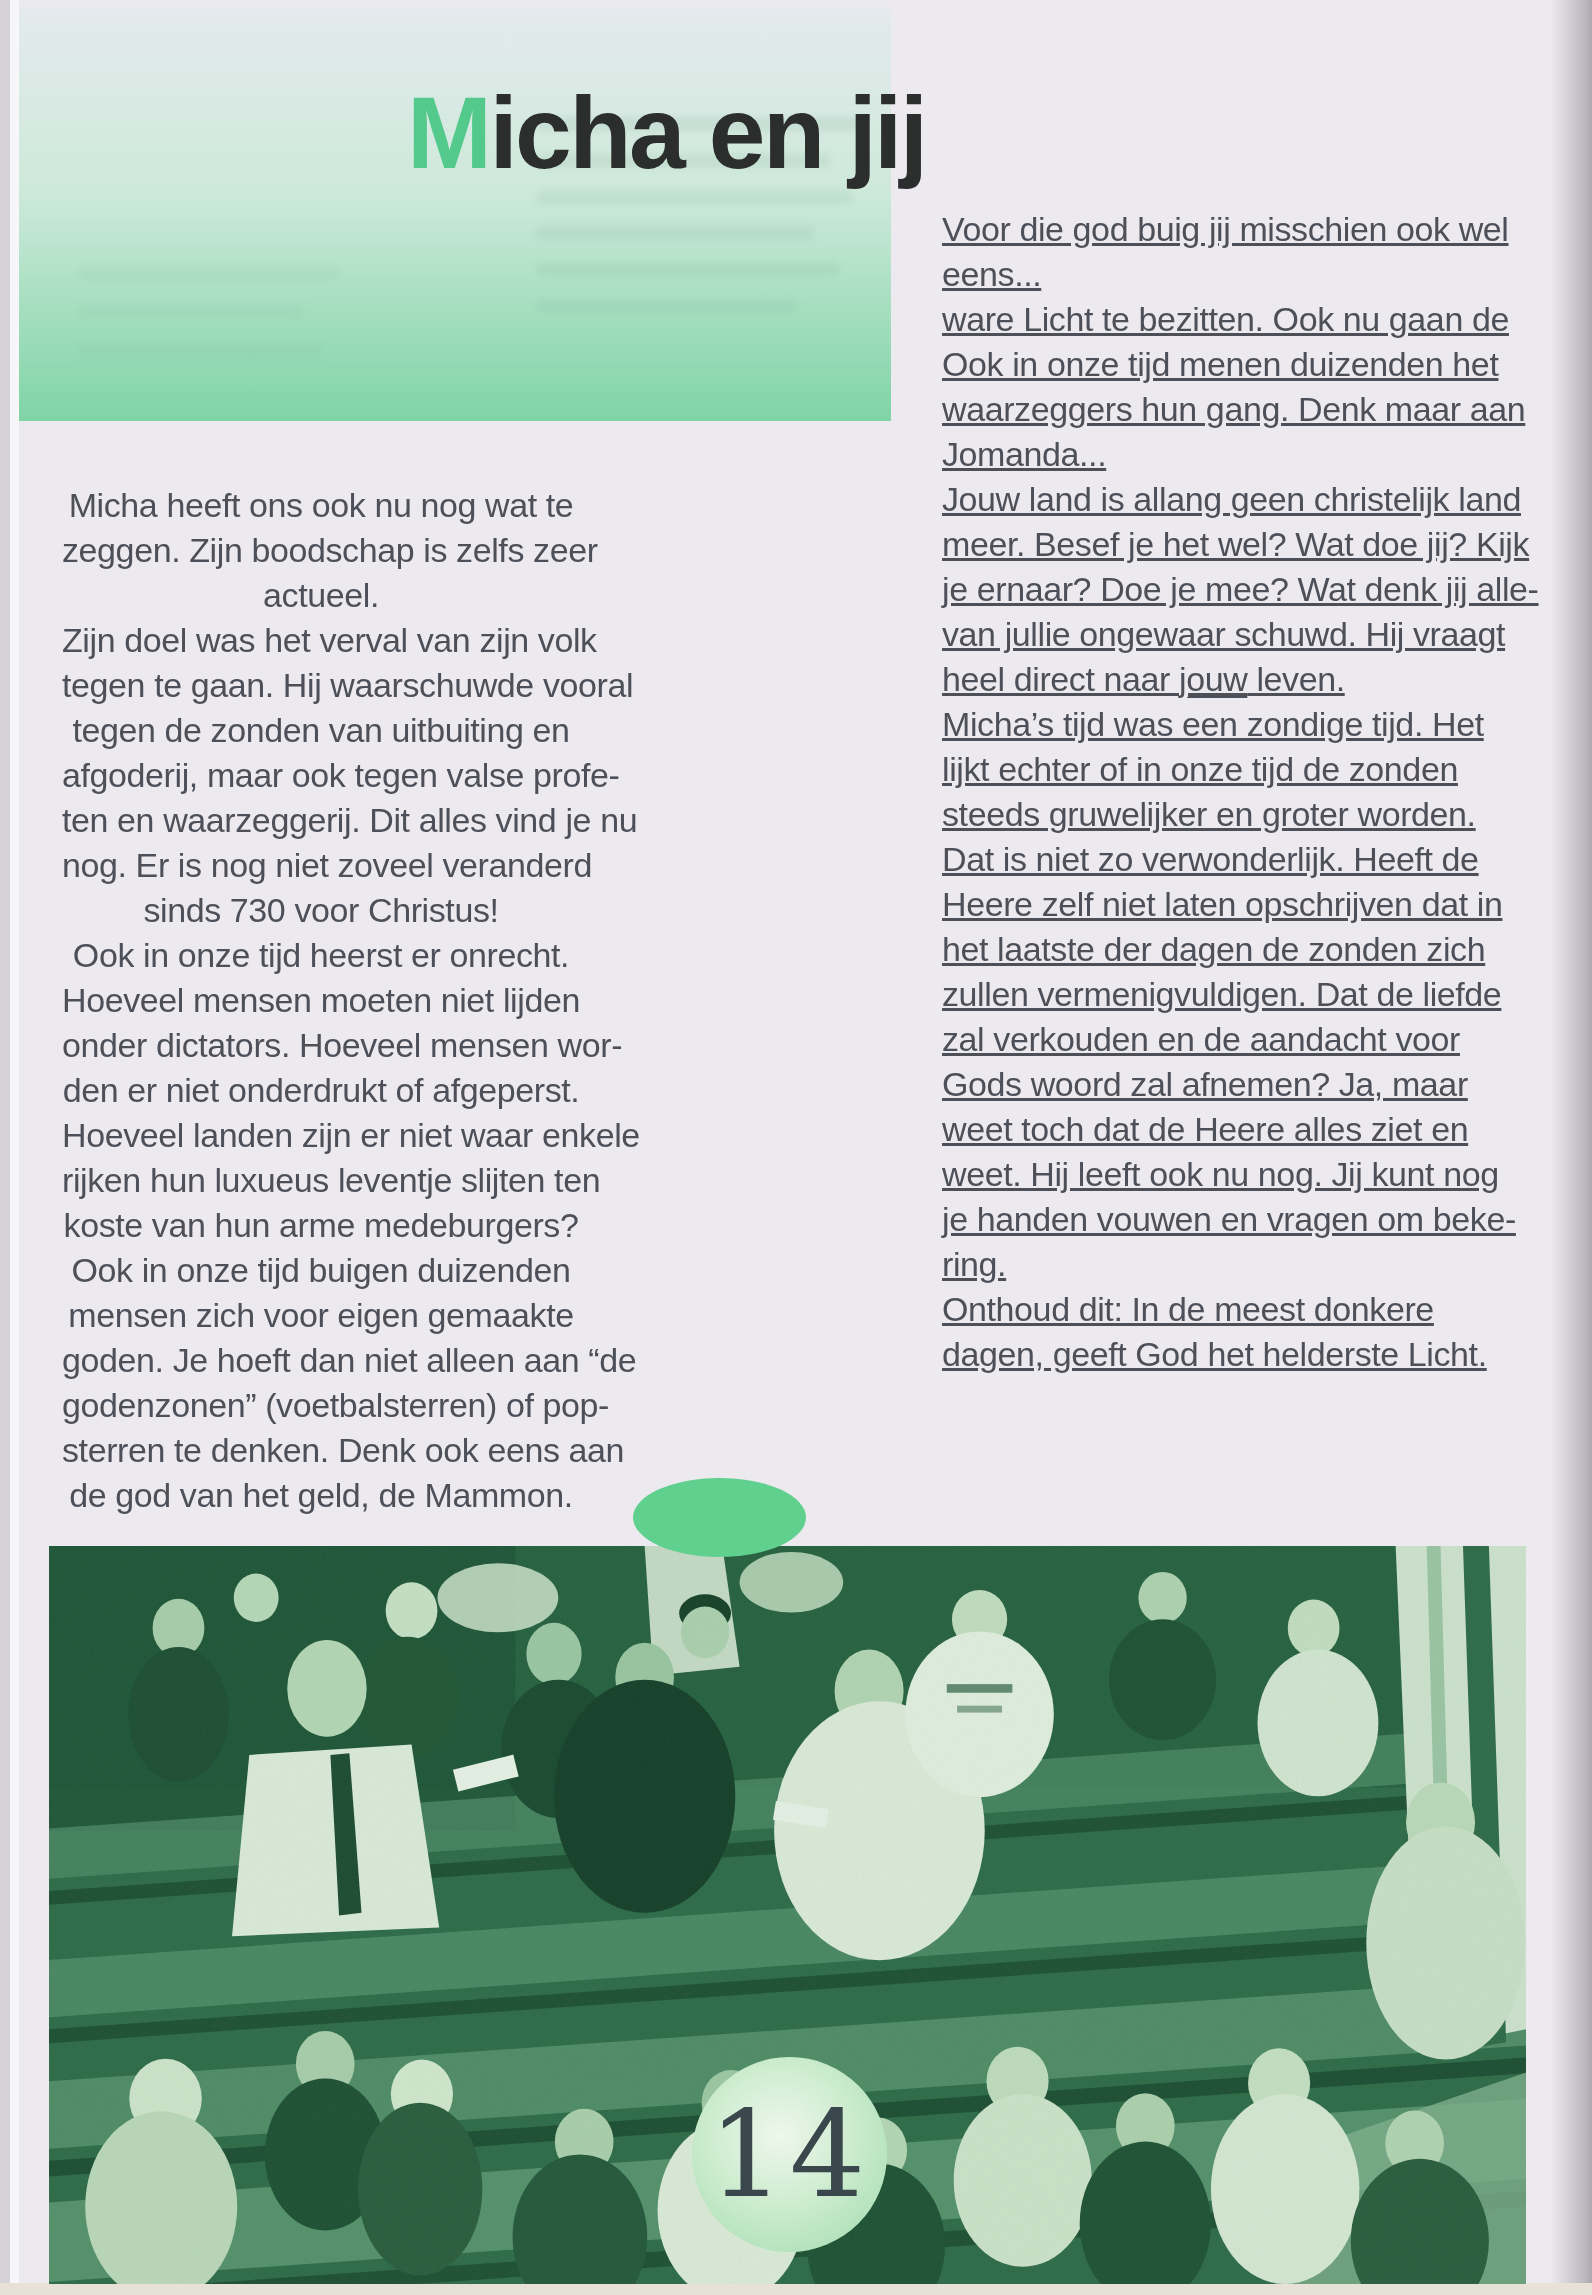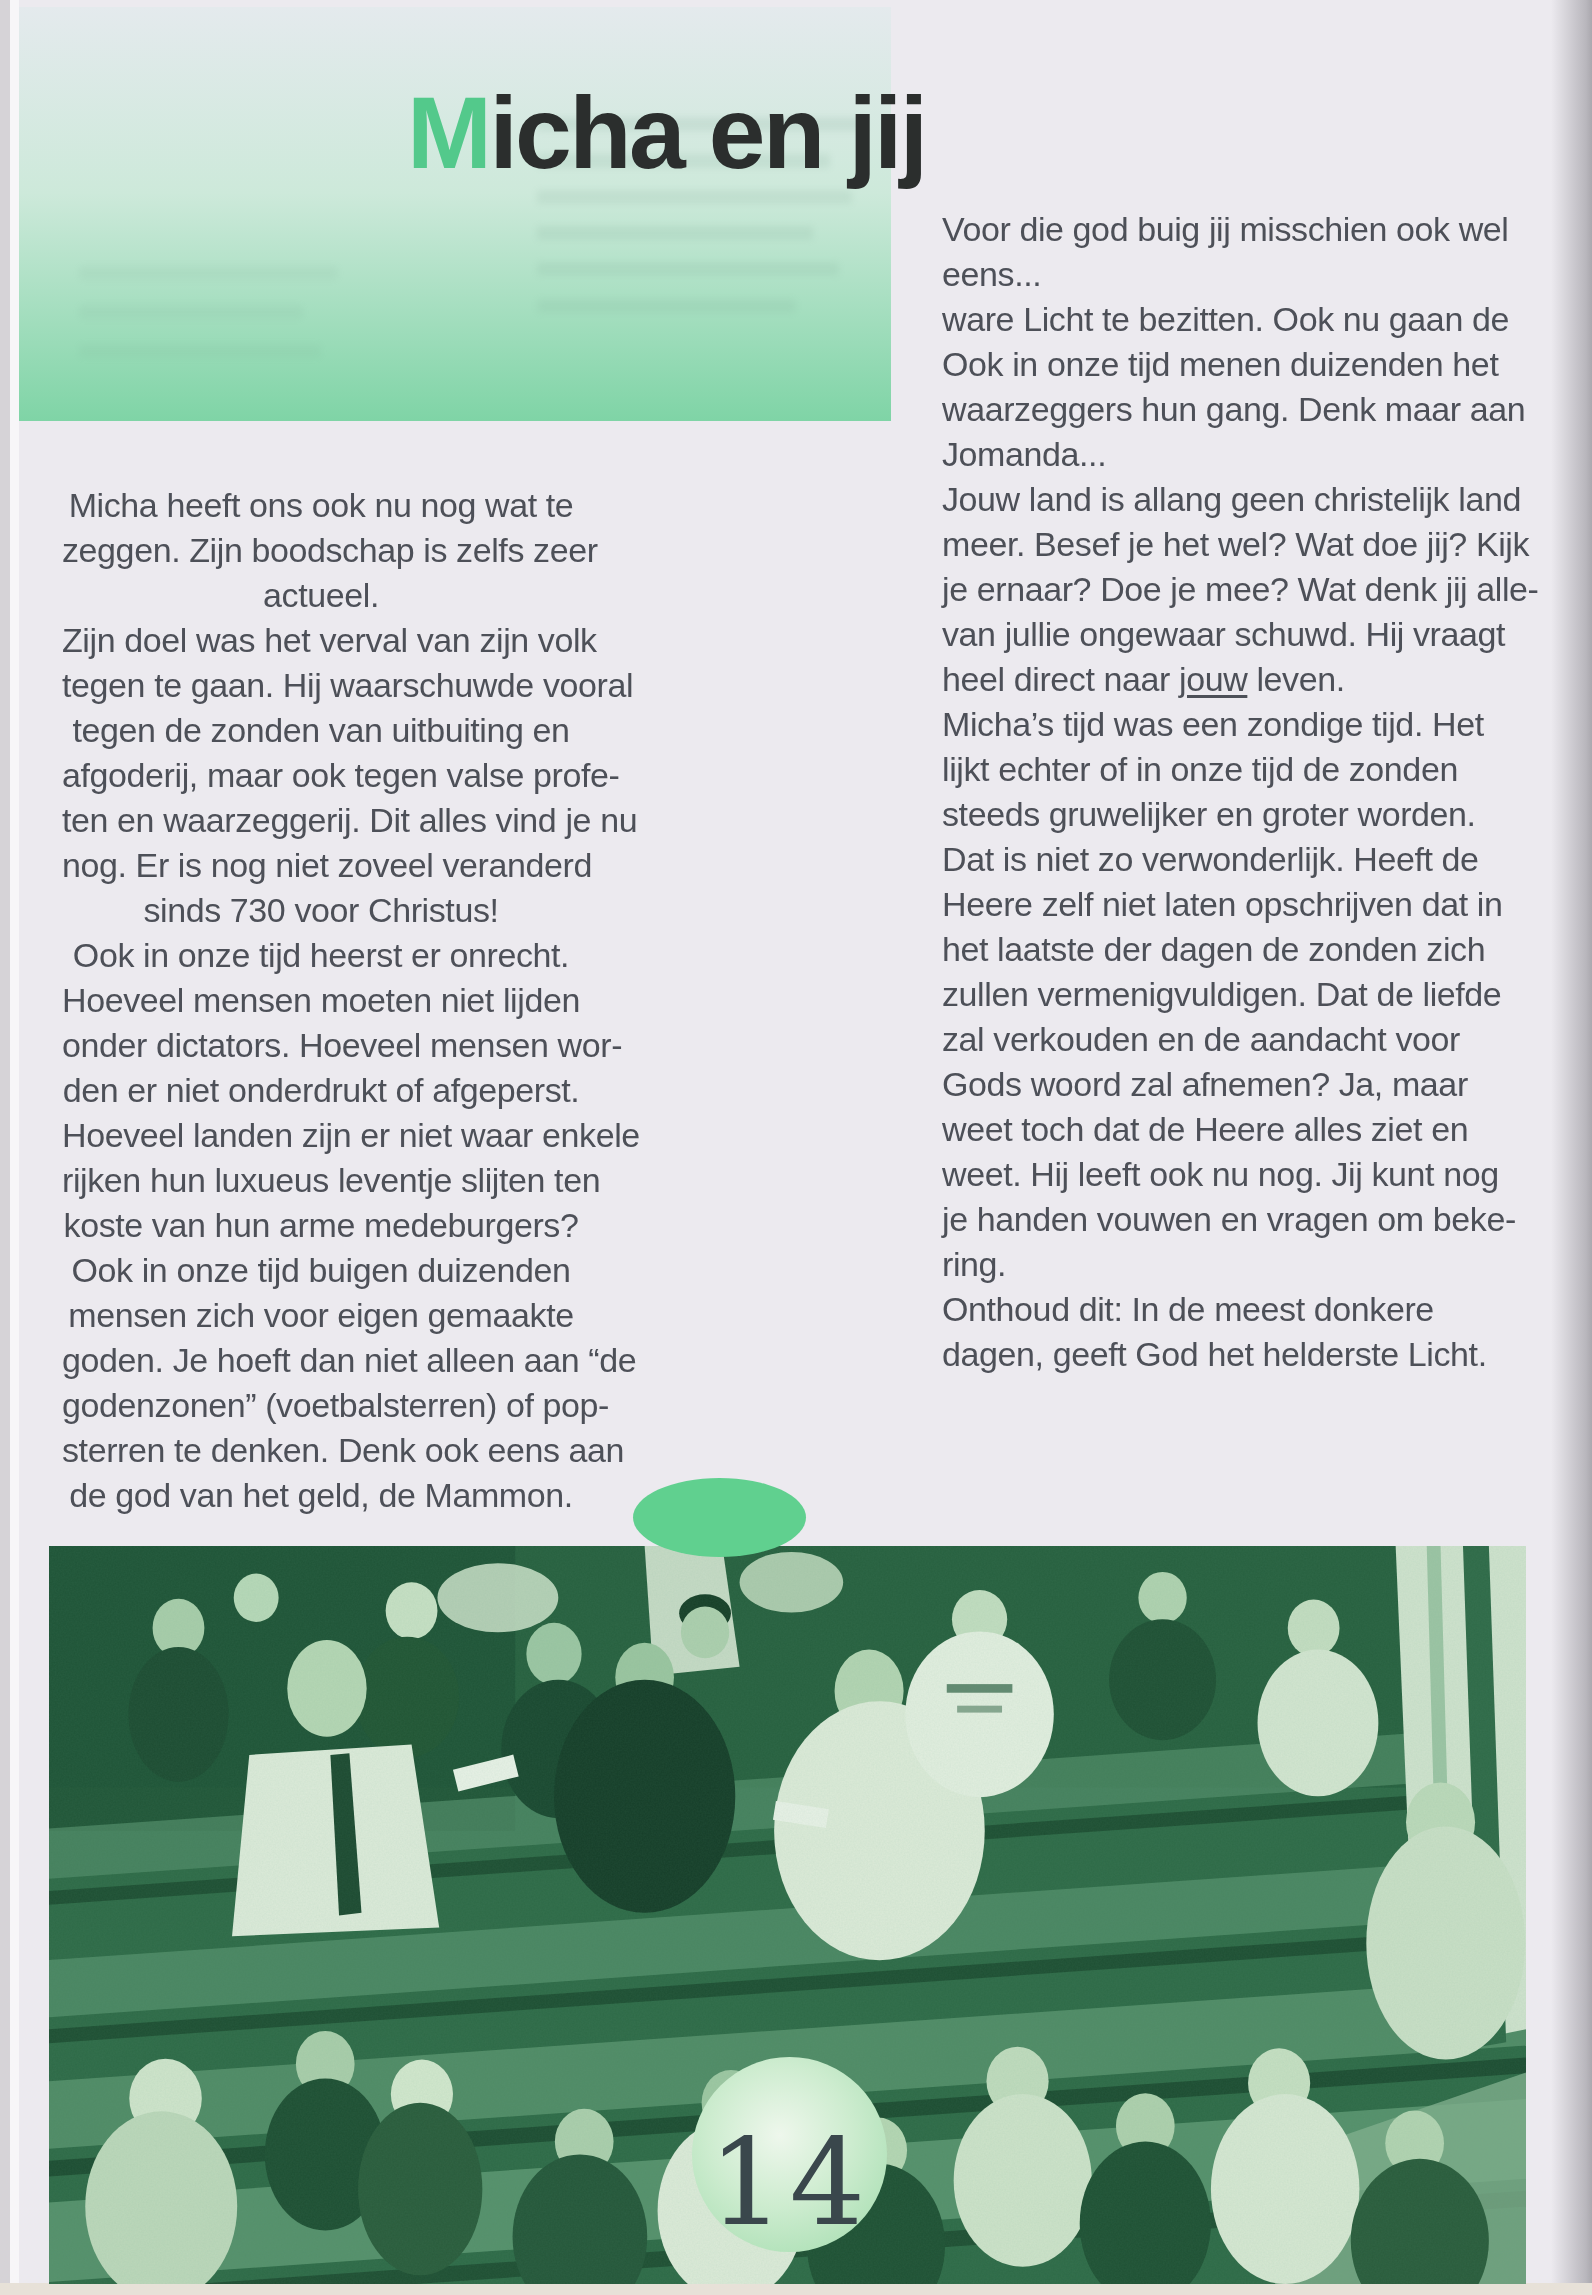--- a/index.html
+++ b/index.html
@@ -20,35 +20,35 @@
 
   
   .title{position:absolute;left:407px;top:82px;font-size:102px;font-weight:bold;
     letter-spacing:-2.6px;line-height:1;color:var(--title-ink,#2b2e2d);white-space:nowrap;}
   .title .cap{color:var(--title-green,#53c98b);}
 
   
   .col{position:absolute;color:var(--ink,#4d5058);font-size:34px;letter-spacing:-0.4px;}
   .col .line{height:45px;line-height:45px;white-space:nowrap;}
   .col-left{left:62px;top:483px;width:518px;text-align:center;}
-  .col-right{left:942px;top:207px;width:604px;}
+  .col-right{left:942px;top:207px;width:604px;text-decoration:underline;}
   .u{text-decoration:underline;text-decoration-thickness:2.6px;text-underline-offset:4.3px;}
 
   
   .oval{position:absolute;left:633px;top:1478px;width:173px;height:79px;border-radius:50%;
     background:var(--oval,#60d08f);z-index:3;}
 
   
   .photo{position:absolute;left:49px;top:1546px;width:1477px;height:738px;overflow:hidden;z-index:2;}
   .photo svg{display:block;width:100%;height:100%;}
 
   
   .badge{position:absolute;left:692px;top:2057px;width:195px;height:195px;border-radius:50%;
     background:radial-gradient(circle at 45% 40%,var(--circle-inner,#eef7ec) 0%,#cdeccf 45%,var(--circle-outer,#9fdbab) 100%);
-    display:flex;align-items:flex-end;justify-content:center;z-index:4;}
+    display:flex;align-items:center;justify-content:center;z-index:4;}
   .badge span{font-family:"DejaVu Serif",serif;font-size:119px;color:#3a474c;letter-spacing:5.2px;}
 </style>
 </head>
 <body>
 
 <div class="page">
 
   <div class="green-block">
     <div>
       <div class="ghost" style="left:518px;top:110px;width:328px;height:14px;opacity:.14;"></div>

